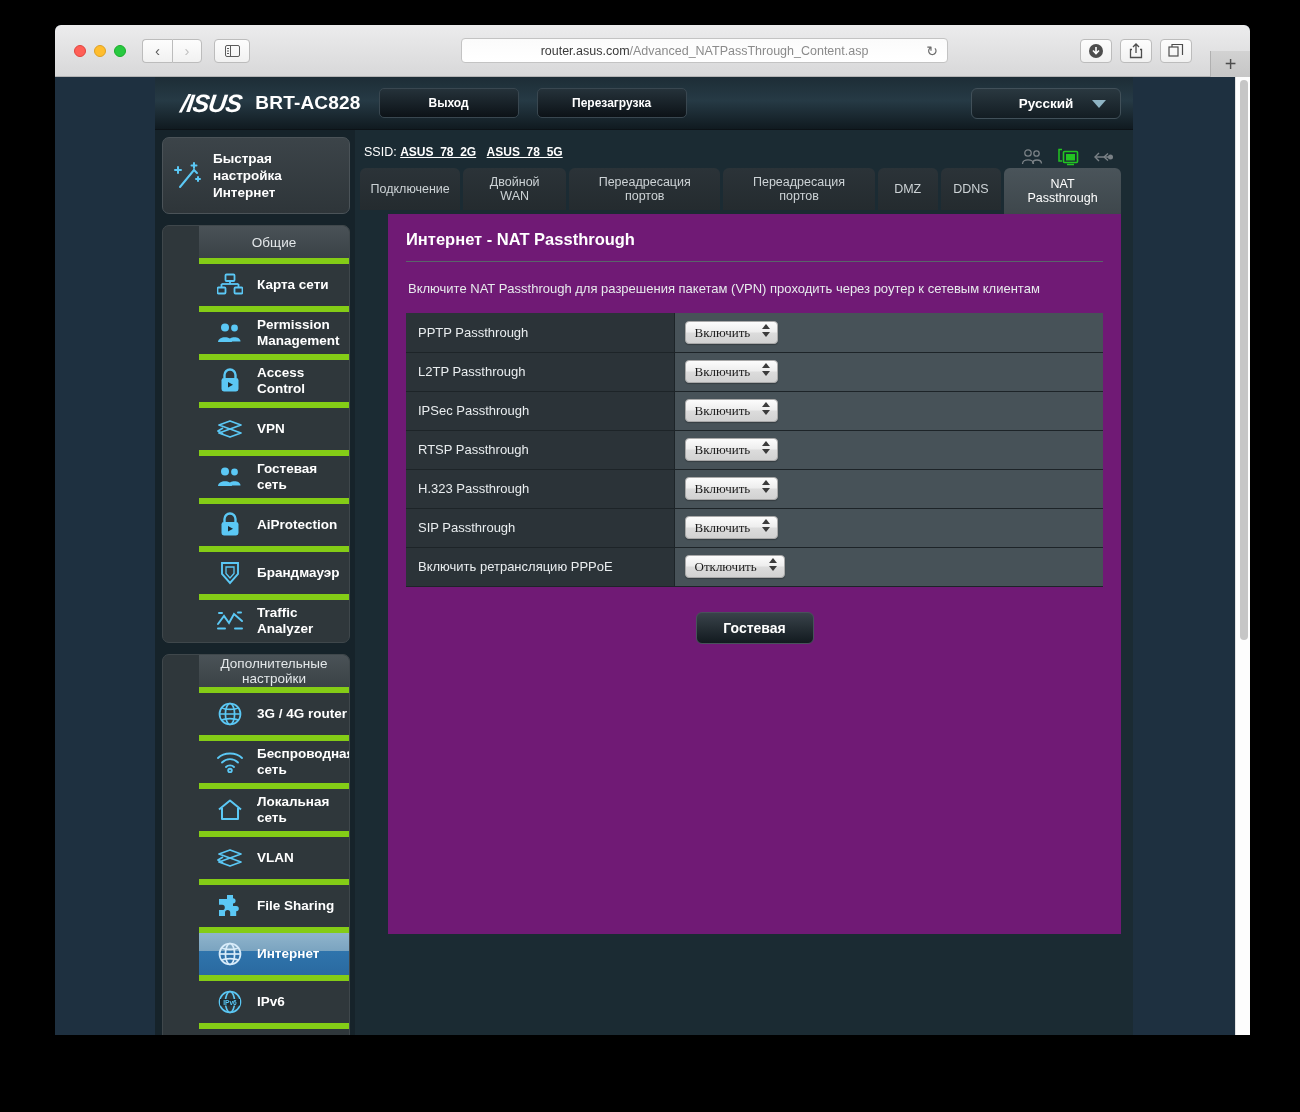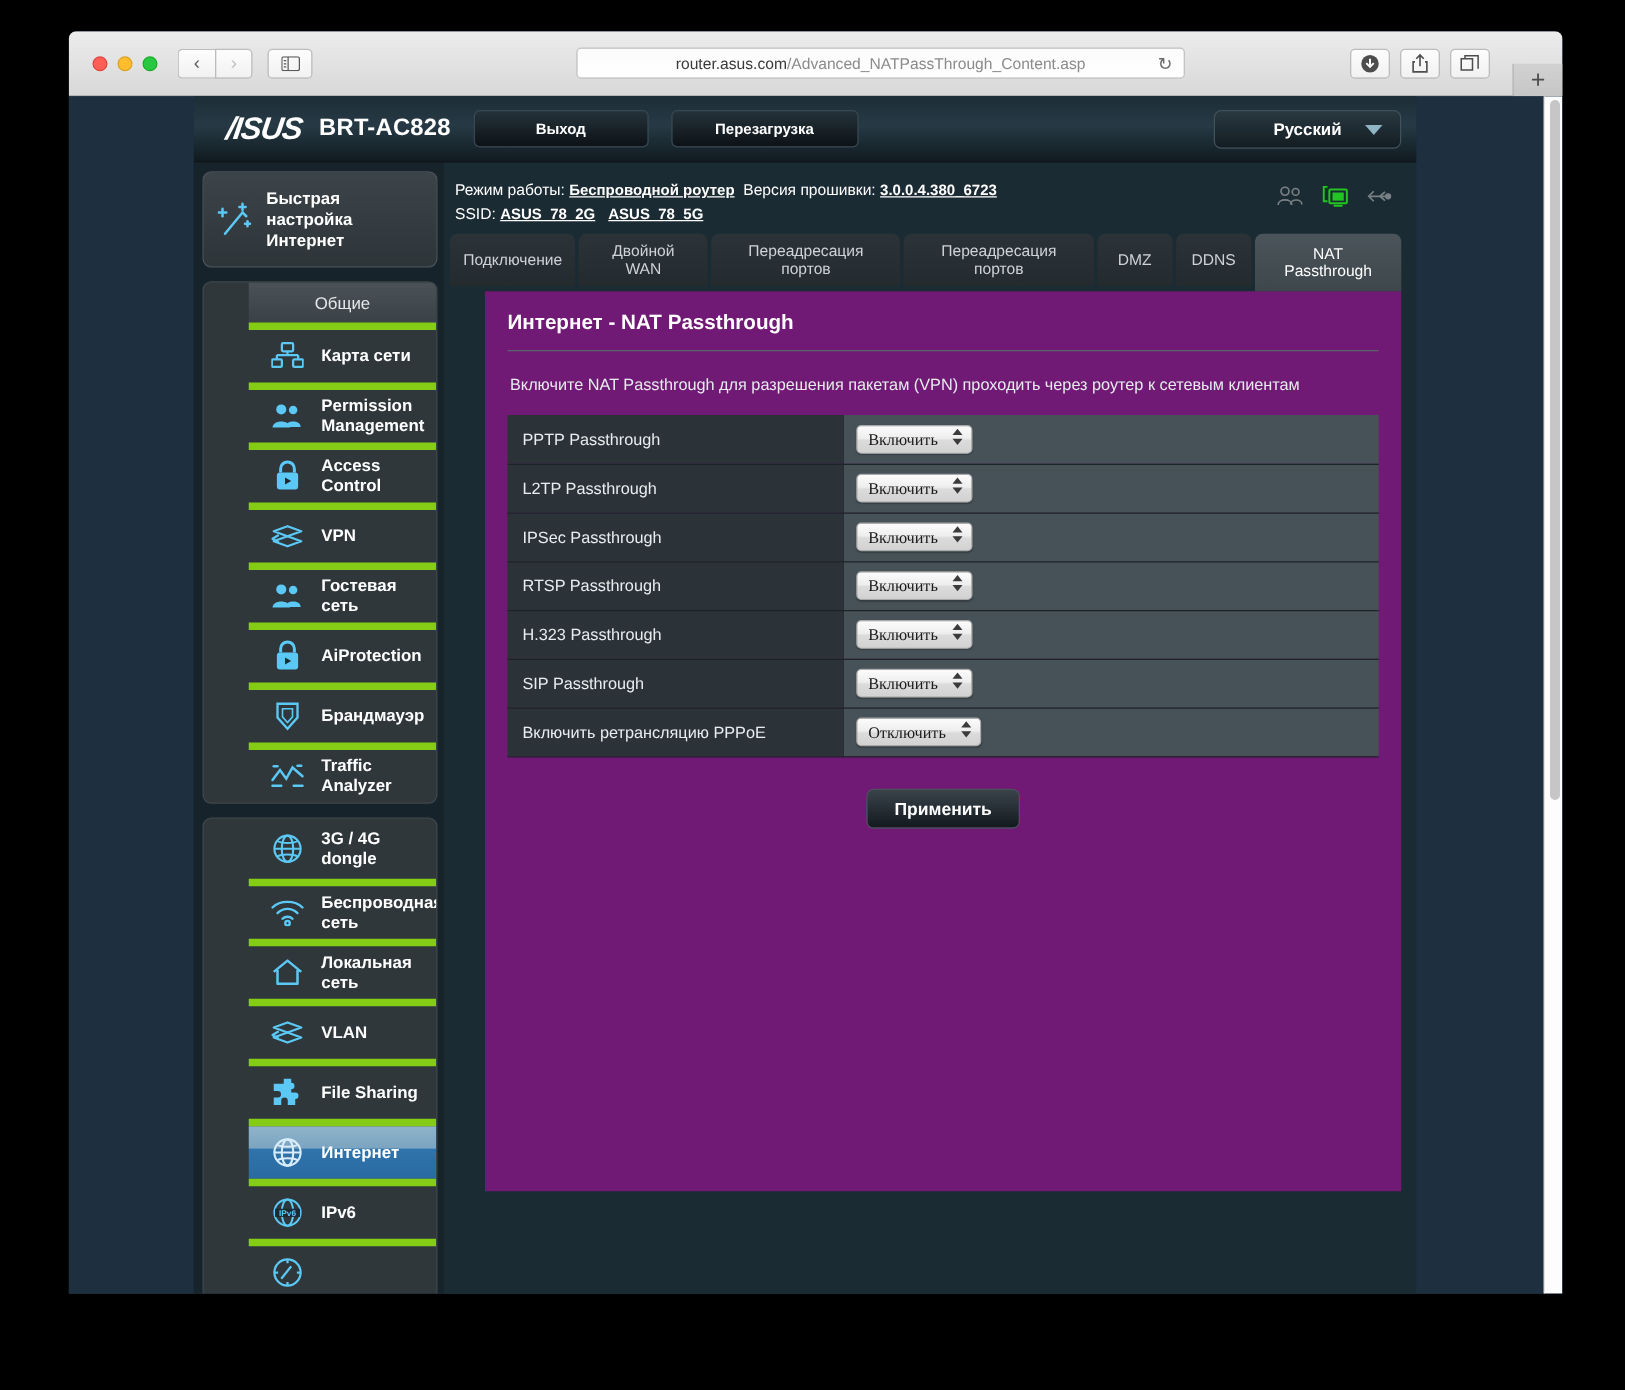--- a/index.html
+++ b/index.html
@@ -498,34 +498,35 @@
                     <line x1="3" y1="3" x2="6" y2="3"></line>
                     <line x1="22" y1="2.5" x2="25" y2="2.5"></line>
                   </g>
                 </svg>
               </span>
               <span class="mlabel">Traffic Analyzer</span>
             </div>
           </div>
 
           <div class="menu-group">
+            <div class="group-title two-line">Дополнительные настройки</div>
 
             <div class="menu-item">
               <span class="ico">
                 <svg width="26" height="26" viewBox="0 0 26 26">
                   <g stroke="#5bc8f5" stroke-width="1.7" fill="none">
                     <circle cx="13" cy="13" r="10.5"></circle>
                     <ellipse cx="13" cy="13" rx="4.6" ry="10.5"></ellipse>
                     <line x1="2.5" y1="13" x2="23.5" y2="13"></line>
                     <path d="M4.6 6.6 C8 9 18 9 21.4 6.6"></path>
                     <path d="M4.6 19.4 C8 17 18 17 21.4 19.4"></path>
                   </g>
                 </svg>
               </span>
-              <span class="mlabel">3G / 4G dongle</span>
+              <span class="mlabel">3G / 4G router</span>
             </div>
 
             <div class="menu-item">
               <span class="ico">
                 <svg width="28" height="22" viewBox="0 0 28 22">
                   <g stroke="#5bc8f5" stroke-width="1.9" fill="none" stroke-linecap="round">
                     <path d="M2 7 C8 1 20 1 26 7"></path>
                     <path d="M6 11.5 C10.5 7 17.5 7 22 11.5"></path>
                     <path d="M10 16 C12 13.8 16 13.8 18 16"></path>
                     <circle cx="14" cy="19.5" r="1.8"></circle>
@@ -609,26 +610,20 @@
                 </svg>
               </span>
 
             </div>
           </div>
         </div>
 
         <div class="main">
 
           <div class="statusbar">
-            <div class="statusline">
-              <span>Режим работы:</span>
-              <a href="#">Беспроводной роутер</a>&nbsp;
-              <span>Версия прошивки:</span>
-              <a href="#">3.0.0.4.380_6723</a>
-            </div>
             <div class="statusline">
               <span>SSID:</span>
               <a href="#">ASUS_78_2G</a>&nbsp;&nbsp;
               <a href="#">ASUS_78_5G</a>
             </div>
 
             <div class="status-icons">
               <span>
                 <svg width="22" height="18" viewBox="0 0 22 18">
                   <g fill="none" stroke="#7a8186" stroke-width="1.3">
@@ -771,21 +766,21 @@
                           <i class="up"></i>
                           <i class="down"></i>
                         </span>
                     </span>
                   </td>
                 </tr>
               </tbody>
             </table>
 
             <div class="apply-row">
-              <button class="apply-btn">Применить</button>
+              <button class="apply-btn">Гостевая</button>
             </div>
           </div>
         </div>
       </div>
     </div>
 
     <div class="scrollbar-track">
       <div class="scrollbar-thumb"></div>
     </div>
   </div>

